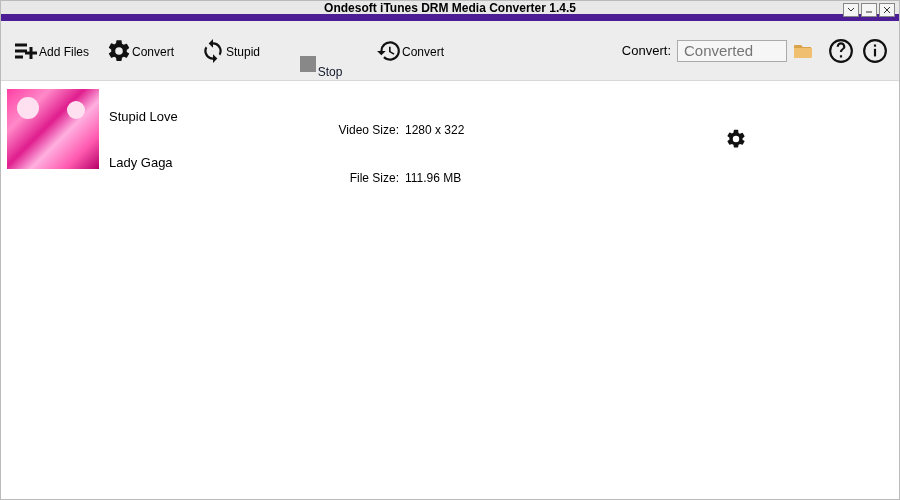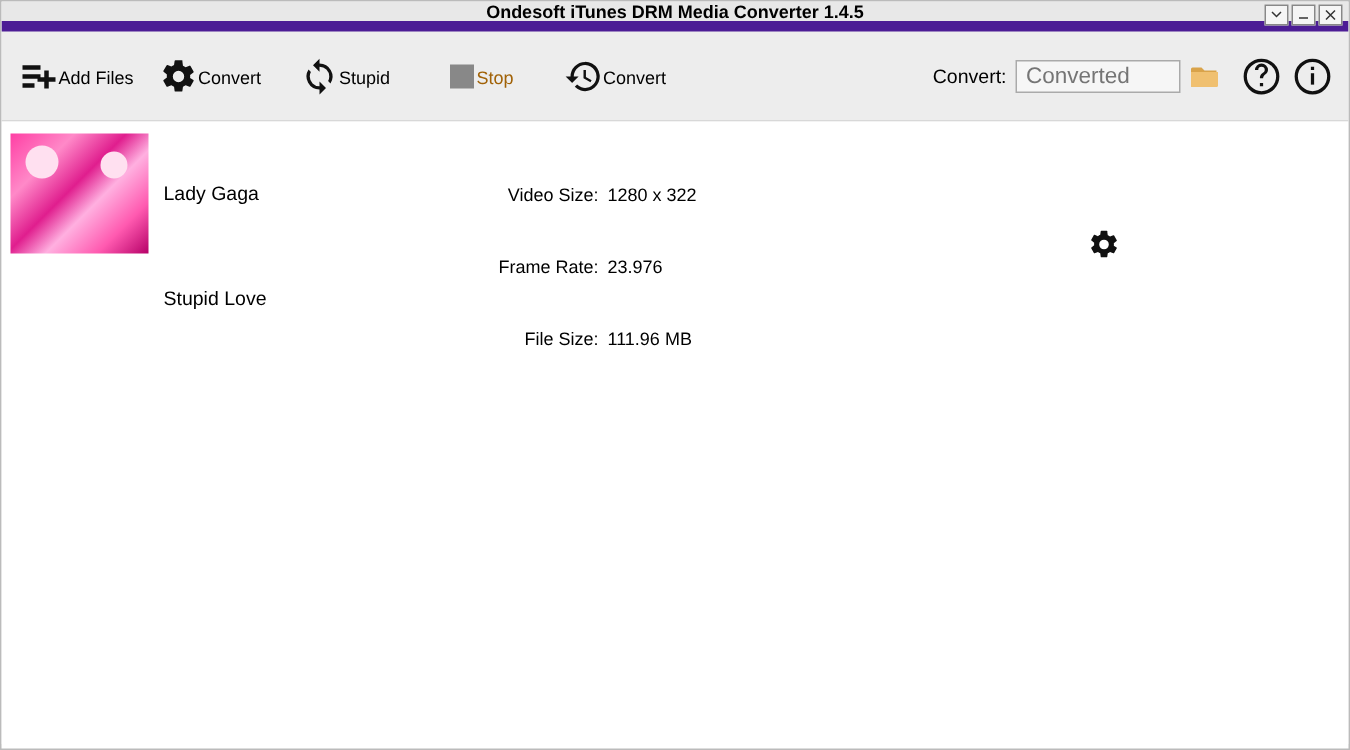--- a/index.html
+++ b/index.html
@@ -53,21 +53,21 @@
   }
   .tb-btn {
     display: flex;
     flex-direction: row;
     align-items: center;
     justify-content: center;
     width: 90px;
     height: 56px;
     cursor: pointer;
   }
-  .tb-btn.disabled { color: #a16207; cursor: default; }
+  .tb-btn.disabled { color: #0f172a; cursor: default; align-items: flex-end; }
   .tb-icon {
     height: 30px;
     display: flex;
     align-items: center;
     justify-content: center;
   }
   .tb-label { font-size: 12px; margin-top: 2px; }
   .spacer { flex: 1; }
   .output-group {
     display: flex;
@@ -253,35 +253,31 @@
         </svg>
     </div>
   </div>
 </div>
 
 <div class="content">
   <div class="item-row">
     <div class="thumb"></div>
 
     <div class="col-title">
+      <span>Stupid Love</span>
       <span>Lady Gaga</span>
-      <span>Stupid Love</span>
     </div>
 
 
     <div class="col-props">
       <div class="prop">
         <span class="prop-label">Video Size:</span>
         <span>1280 x 322</span>
       </div>
       <div class="prop">
-        <span class="prop-label">Frame Rate:</span>
-        <span>23.976</span>
-      </div>
-      <div class="prop">
         <span class="prop-label">File Size:</span>
         <span>111.96 MB</span>
       </div>
     </div>
 
     <div class="col-settings">
       <span class="gear-btn">
         <svg width="22" height="22" viewBox="0 0 24 24">
             <path fill="#111" d="M19.14,12.94a7.07,7.07,0,0,0,0-1.88l2.03-1.58a.5.5,0,0,0,.12-.63l-1.92-3.32a.5.5,0,0,0-.6-.22l-2.39.96a7.14,7.14,0,0,0-1.63-.95l-.36-2.54A.5.5,0,0,0,13.9,2h-3.8a.5.5,0,0,0-.49.42l-.36,2.54a7.14,7.14,0,0,0-1.63.95l-2.39-.96a.5.5,0,0,0-.6.22L2.71,8.49a.5.5,0,0,0,.12.63l2.03,1.58a7.07,7.07,0,0,0,0,1.88L2.83,14.16a.5.5,0,0,0-.12.63l1.92,3.32a.5.5,0,0,0,.6.22l2.39-.96a7.14,7.14,0,0,0,1.63.95l.36,2.54a.5.5,0,0,0,.49.42h3.8a.5.5,0,0,0,.49-.42l.36-2.54a7.14,7.14,0,0,0,1.63-.95l2.39.96a.5.5,0,0,0,.6-.22l1.92-3.32a.5.5,0,0,0-.12-.63ZM12,15.5A3.5,3.5,0,1,1,15.5,12,3.5,3.5,0,0,1,12,15.5Z"></path>
           </svg>

